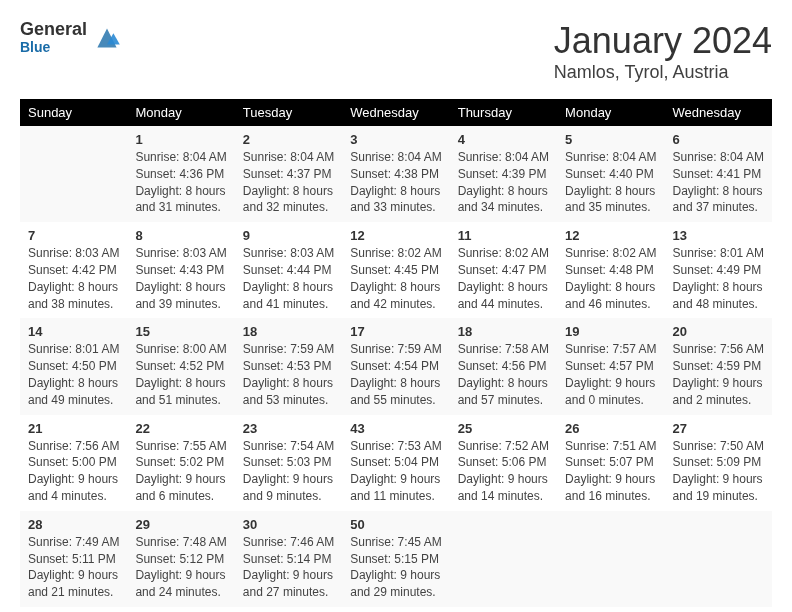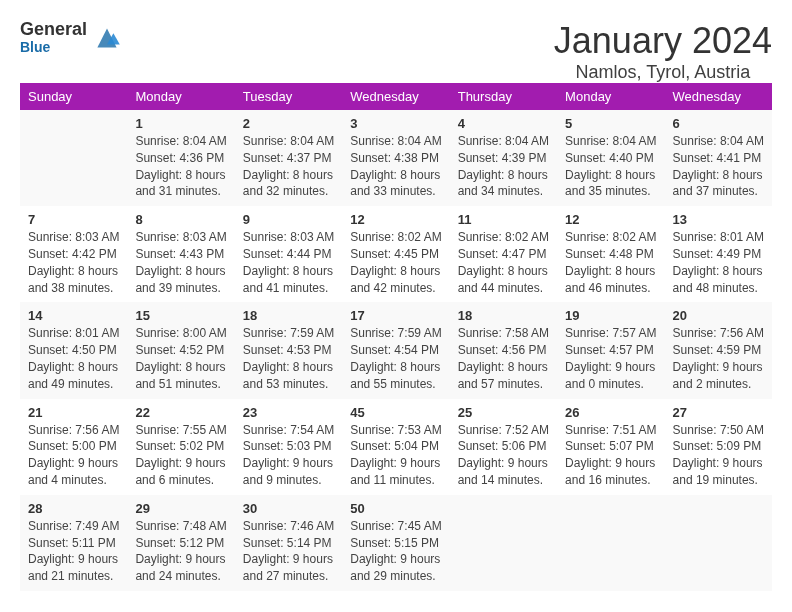--- a/index.html
+++ b/index.html
@@ -7,20 +7,21 @@
       font-family: Arial, sans-serif;
       background: #fff;
       width: 792px;
       min-height: 612px;
       padding: 20px;
     }
     .header {
       display: flex;
       justify-content: space-between;
       align-items: flex-start;
+      margin-bottom: 16px;
     }
     .logo {
       display: flex;
       align-items: center;
     }
     .logo-text {
       display: flex;
       flex-direction: column;
       line-height: 1.1;
     }
@@ -33,38 +34,38 @@
       font-size: 14px;
       font-weight: bold;
       color: #1a6ca8;
     }
     .logo-icon {
       width: 32px;
       height: 32px;
       margin-left: 4px;
     }
     .title-block {
-      text-align: center;
+      text-align: left;
     }
     .month-title {
       font-size: 36px;
       font-weight: normal;
       color: #333;
     }
     .subtitle {
       font-size: 18px;
       color: #404040;
     }
     table {
       width: 100%;
       border-collapse: collapse;
       font-size: 11px;
     }
     thead tr {
-      background-color: #a21caf;
+      background-color: #000000;
       color: white;
     }
     thead th {
       padding: 6px 8px;
       text-align: left;
       font-size: 13px;
       font-weight: normal;
     }
     tbody tr {
       vertical-align: top;
@@ -222,21 +223,21 @@
         </td>
         <td>
           <span class="day-number">22</span>
           <div class="day-info">Sunrise: 7:55 AM<br>Sunset: 5:02 PM<br>Daylight: 9 hours<br>and 6 minutes.</div>
         </td>
         <td>
           <span class="day-number">23</span>
           <div class="day-info">Sunrise: 7:54 AM<br>Sunset: 5:03 PM<br>Daylight: 9 hours<br>and 9 minutes.</div>
         </td>
         <td>
-          <span class="day-number">45</span>
+          <span class="day-number">43</span>
           <div class="day-info">Sunrise: 7:53 AM<br>Sunset: 5:04 PM<br>Daylight: 9 hours<br>and 11 minutes.</div>
         </td>
         <td>
           <span class="day-number">25</span>
           <div class="day-info">Sunrise: 7:52 AM<br>Sunset: 5:06 PM<br>Daylight: 9 hours<br>and 14 minutes.</div>
         </td>
         <td>
           <span class="day-number">26</span>
           <div class="day-info">Sunrise: 7:51 AM<br>Sunset: 5:07 PM<br>Daylight: 9 hours<br>and 16 minutes.</div>
         </td>

